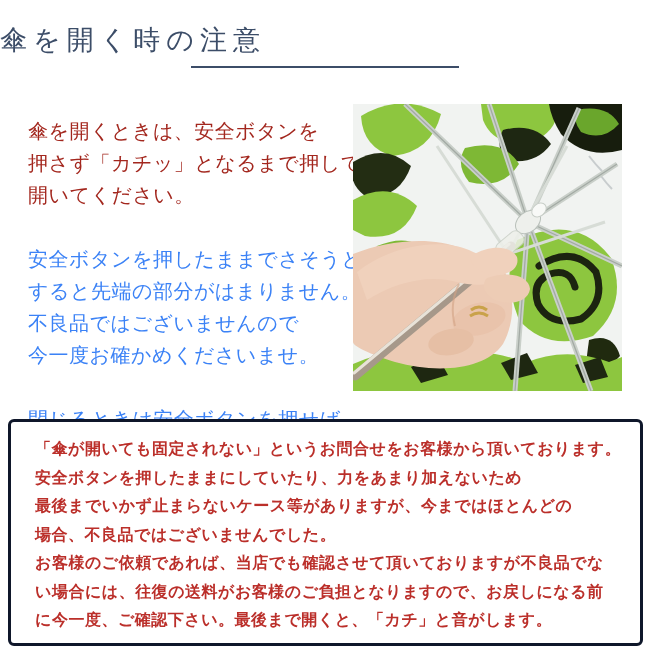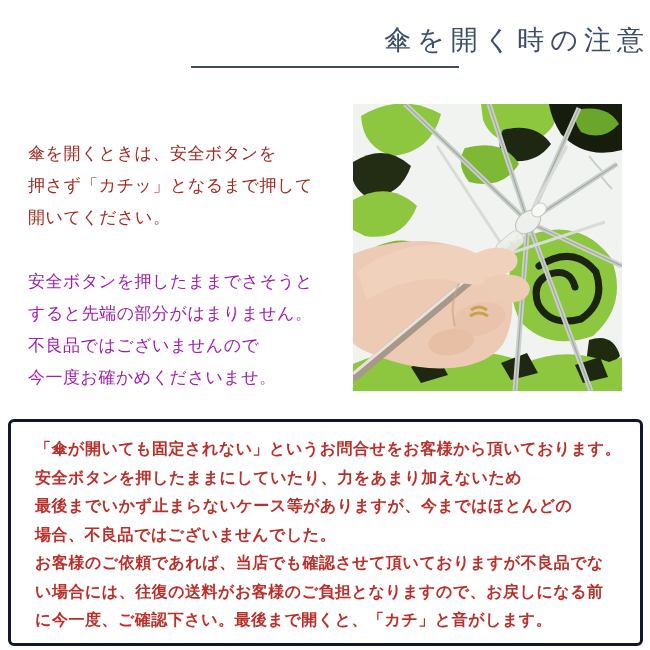--- a/index.html
+++ b/index.html
@@ -1,37 +1,37 @@
 <!DOCTYPE html>
 <html><head>
 <meta charset="utf-8">
 <style>
   html,body{margin:0;padding:0;background:#ffffff;}
   .page{
     position:relative;width:650px;height:650px;background:#ffffff;
     overflow:hidden;font-family:"DejaVu Sans",sans-serif;
   }
   
-  .hdr{position:absolute;top:22px;left:0;width:100%;text-align:right;}
+  .hdr{position:absolute;top:22px;left:0;width:100%;text-align:left;}
   .hdr h1{
     margin:0;font-family:"DejaVu Serif",serif;font-weight:500;
     font-size:27px;letter-spacing:6px;color:#3c4d68;line-height:1.3;
   }
   .title-underline{
     width:268px;height:2px;background:#3c4d68;margin:9px auto 0 auto;
   }
   
   .instructions{
-    position:absolute;left:28px;top:107px;width:360px;
-    font-family:Liberation Mono, monospace;font-size:17px;line-height:32px;
+    position:absolute;left:28px;top:83px;width:360px;
+    font-family:Liberation Serif, serif;font-size:20px;line-height:32px;
     letter-spacing:0.5px;white-space:pre-line;
   }
   .instructions p{margin:0;padding:0;white-space:pre-line;}
   .instructions .red{color:#a3271e;}
-  .instructions .dark{color:#a21caf;}
+  .instructions .dark{color:#3b82f6;}
   
   .photo{position:absolute;left:353px;top:104px;width:269px;height:287px;margin:0;}
   .photo svg{display:block;}
   
   .notice{
     position:absolute;left:8px;top:419px;width:635px;height:227px;
     box-sizing:border-box;border:3px solid #0f172a;border-radius:6px;
     background:#ffffff;padding:13px 16px 0 24px;
   }
   .notice p{

